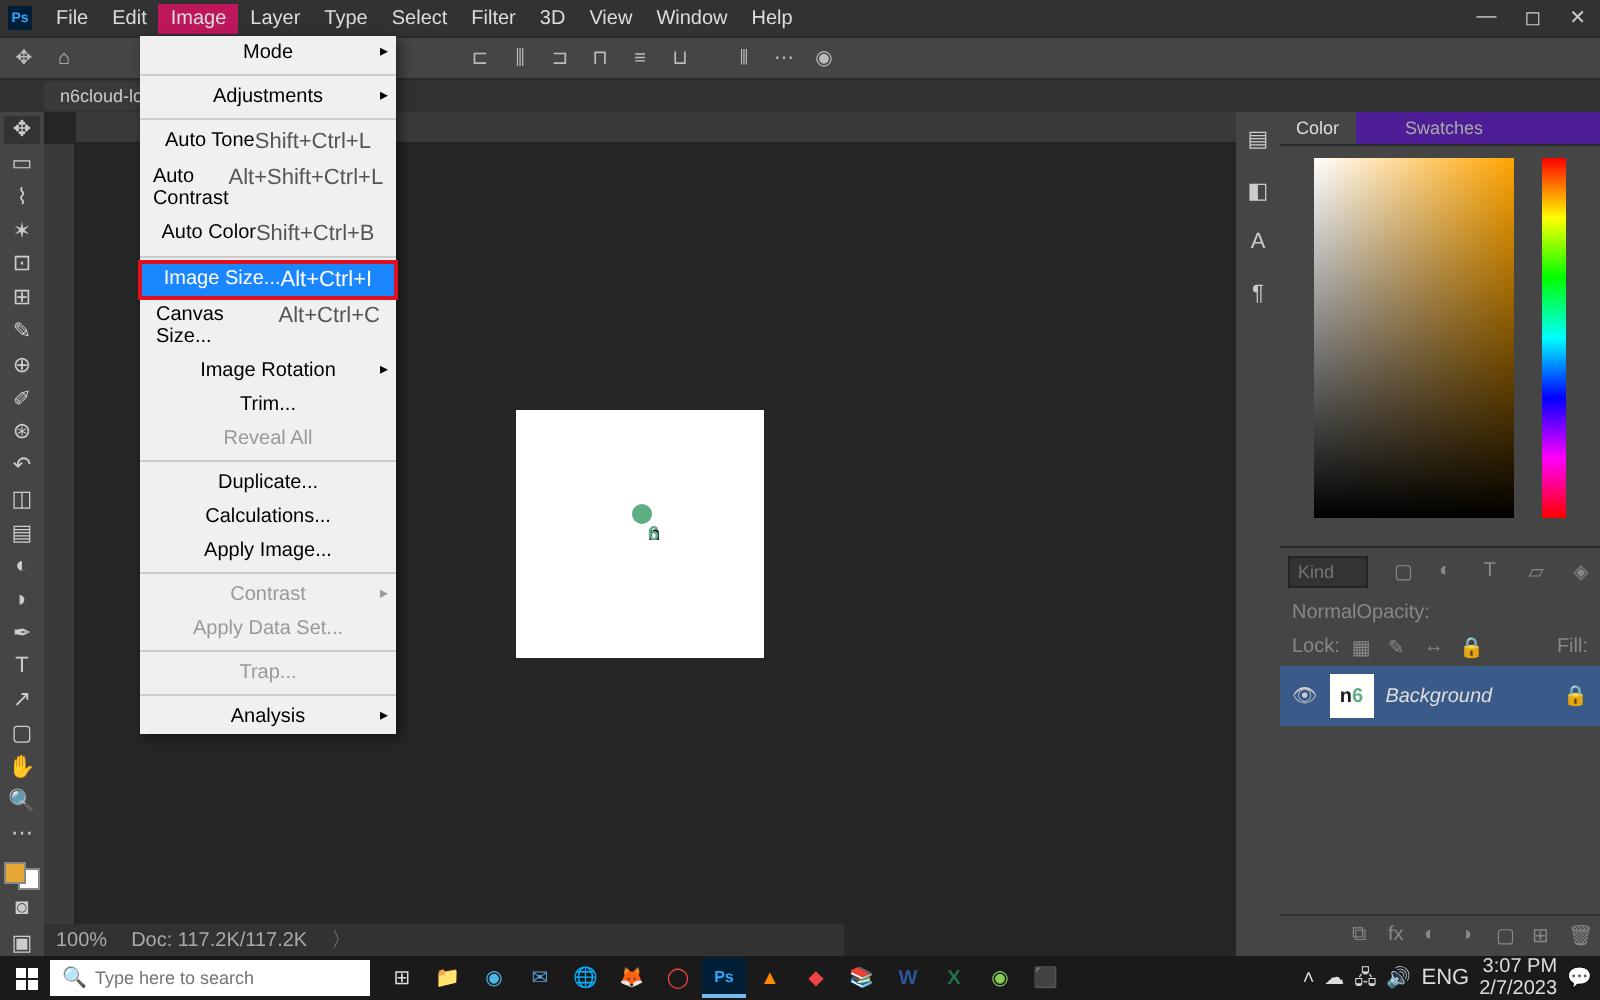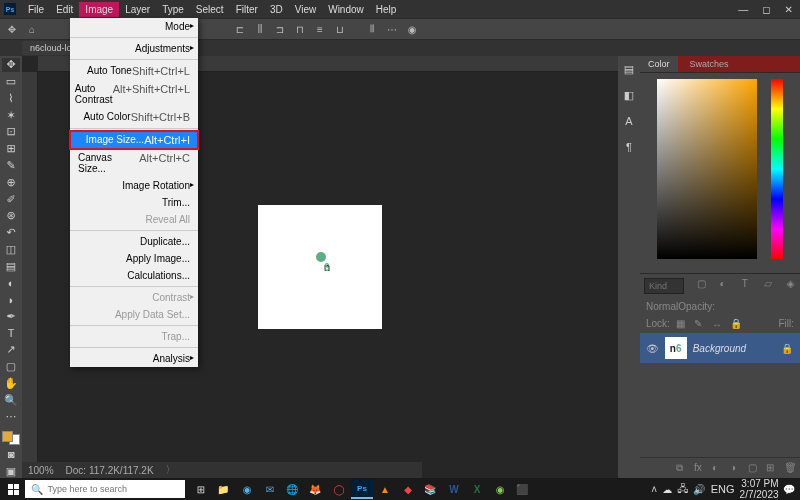--- a/index.html
+++ b/index.html
@@ -24,29 +24,29 @@
 .bg{position:absolute;width:11px;height:11px;background:#fff;border:1px solid #888;bottom:0;right:0}
 .canvas-wrap{flex:1;background:#262626;position:relative;display:flex;align-items:center;justify-content:center}
 .ruler-h{position:absolute;top:0;left:16px;right:0;height:16px;background:#3a3a3a;border-bottom:1px solid #222}
 .ruler-v{position:absolute;top:16px;left:0;bottom:0;width:16px;background:#3a3a3a;border-right:1px solid #222}
 .canvas{width:124px;height:124px;background:#fff;display:flex;align-items:center;justify-content:center}
 .logo{font-size:54px;font-weight:900;color:#222;display:flex;align-items:center;letter-spacing:-6px;font-family:Arial}
 .logo .n{color:#1a1a1a}
 .logo .six{color:#5eae84}
 .logo .dot{width:10px;height:10px;background:#5eae84;border-radius:50%;margin-right:-2px;margin-bottom:20px}
 .right{width:160px;display:flex;flex-direction:column;gap:1px;background:#2a2a2a}
-.panel-tabs{display:flex;background:#7f1d1d;gap:4px}
+.panel-tabs{display:flex;background:#4c1d95;gap:17px}
 .ptab{padding:3px 8px;color:#aaa;font-size:9px;cursor:pointer}
 .ptab.act{background:#454545;color:#ddd}
 .color-panel{background:#454545;padding:4px;height:200px}
 .picker{position:relative;width:126px;height:182px;margin:2px auto}
 .sat{position:absolute;top:0;left:0;width:100px;height:180px;background:linear-gradient(to bottom,transparent,#000),linear-gradient(to right,#fff,#ffa500)}
 .hue{position:absolute;top:0;right:0;width:12px;height:180px;background:linear-gradient(to bottom,#f00,#ff0,#0f0,#0ff,#00f,#f0f,#f00)}
 .layers-panel{background:#454545;flex:1;display:flex;flex-direction:column}
-.lyr-search{padding:4px;display:flex;gap:13px}
+.lyr-search{padding:4px;display:flex;align-items:center;gap:13px}
 .lyr-search input{flex:1;background:#333;border:1px solid #222;color:#999;padding:2px 4px;font-size:9px;width:40px}
 .lyr-ic{width:12px;height:12px;color:#888;cursor:pointer}
 .lyr-opts{padding:3px 6px;display:flex;justify-content:flex-start;color:#888;font-size:9px}
 .lyr-opts2{padding:3px 6px;display:flex;gap:6px;color:#888;font-size:9px}
 .layer{display:flex;align-items:center;padding:4px 6px;gap:6px;background:#3a5a8a}
 .eye{color:#ccc;cursor:pointer}
 .thumb{width:22px;height:22px;background:#fff;display:flex;align-items:center;justify-content:center;font-size:9px;font-weight:bold}
 .lname{color:#ddd;font-style:italic;flex:1}
 .lock{color:#aaa}
 .panel-foot{padding:4px;display:flex;justify-content:flex-end;gap:6px;color:#888;border-top:1px solid #333}
@@ -58,21 +58,21 @@
 .win-icon div{background:#fff}
 .search{flex:0 0 160px;height:18px;background:#fff;display:flex;align-items:center;padding:0 6px;gap:4px}
 .search input{border:none;outline:none;font-size:9px;flex:1}
 .tb-apps{display:flex;gap:1px;margin-left:4px}
 .tb-app{width:22px;height:20px;display:flex;align-items:center;justify-content:center;cursor:pointer;color:#ddd}
 .tb-app.active{border-bottom:2px solid #76b9ed}
 .tray{margin-left:auto;display:flex;align-items:center;gap:5px;color:#ddd;padding-right:2px}
 .clock{display:flex;flex-direction:column;align-items:flex-end;font-size:8px;line-height:1.1}
 
 .dropdown{position:absolute;top:18px;left:70px;width:128px;background:#f0f0f0;box-shadow:2px 2px 6px rgba(0,0,0,.5);z-index:1000;color:#000}
-.dd-item{padding:3px 8px;display:flex;justify-content:flex-end;cursor:pointer;position:relative;font-size:10px}
+.dd-item{padding:3px 8px;display:flex;justify-content:center;cursor:pointer;position:relative;font-size:10px}
 .dd-item.sub::after{content:"▸";position:absolute;right:4px;font-size:8px}
 .dd-item.disabled{color:#999}
 .dd-item.highlight{background:#1a86ff;color:#fff;outline:2px solid #e01020;outline-offset:-1px}
 .dd-sep{height:1px;background:#ccc;margin:2px 0}
 .shortcut{font-size:11px;color:#555}
 .dd-item.highlight .shortcut{color:#fff}
 </style>
 </head>
 <body>
 
@@ -135,24 +135,24 @@
       <span>Trim...</span>
     </div>
     <div class="dd-item disabled">
       <span>Reveal All</span>
     </div>
     <div class="dd-sep"></div>
     <div class="dd-item">
       <span>Duplicate...</span>
     </div>
     <div class="dd-item">
+      <span>Calculations...</span>
+    </div>
+    <div class="dd-item">
       <span>Apply Image...</span>
-    </div>
-    <div class="dd-item">
-      <span>Calculations...</span>
     </div>
     <div class="dd-sep"></div>
     <div class="dd-item sub disabled">
       <span>Contrast</span>
     </div>
     <div class="dd-item disabled">
       <span>Apply Data Set...</span>
     </div>
     <div class="dd-sep"></div>
     <div class="dd-item disabled">

